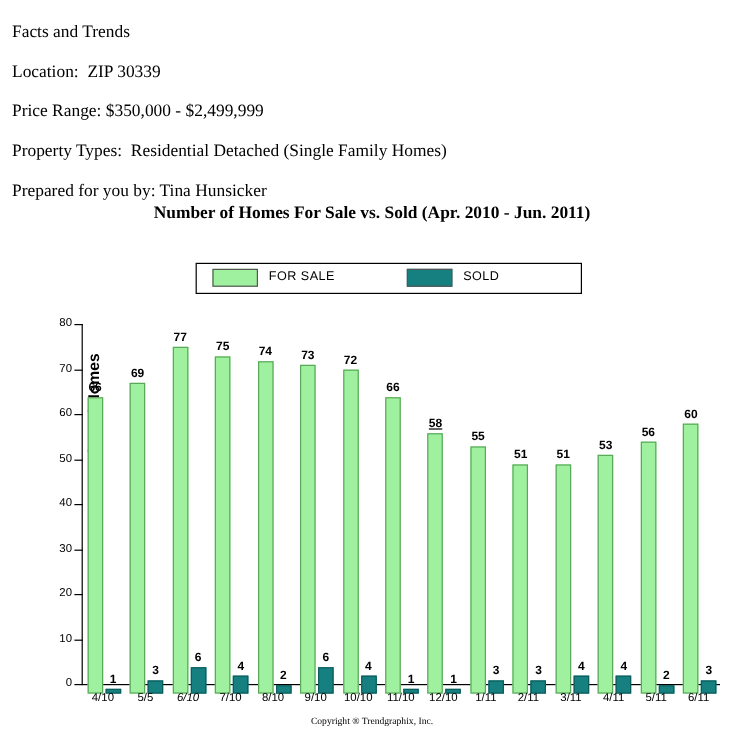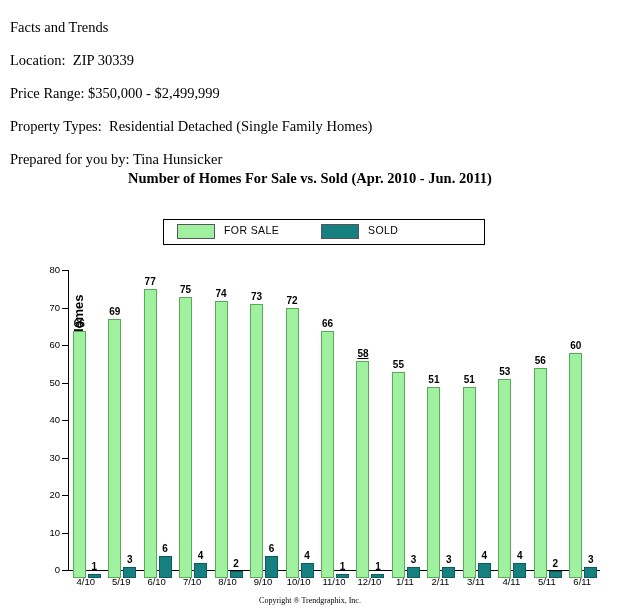--- a/index.html
+++ b/index.html
@@ -69,21 +69,21 @@
     box-sizing: border-box;
   }
   .legend-label {
     margin-left: 9px;
     font-family: "Liberation Sans", sans-serif;
     font-size: 10.5px;
     letter-spacing: 0.4px;
     color: #000;
   }
   #legend-forsale { left: 13px; }
-  #legend-sold { left: 157px; }
+  #legend-sold { left: 175px; }
 
   
   #plot-wrap {
     position: absolute;
     left: 0;
     top: 258px;
     width: 620px;
     height: 358px;
   }
   
@@ -240,28 +240,28 @@
         <div class="bar sold" style="left: 19.7333px; width: 13px; height: 3.75px; background: rgb(22, 127, 127);"></div>
         <div class="bar-value" style="left: 13.2333px; bottom: 5.75px;">1</div>
       </div>
       <div class="xtick-label" style="left: -2.26667px;">4/10</div>
       <div class="group" style="left: 35.4667px; width: 35.4667px;">
         <div class="bar forsale" style="left: 4.73333px; width: 13px; height: 258.75px; background: rgb(159, 240, 159);"></div>
         <div class="bar-value" style="left: -1.76667px; bottom: 260.75px;">69</div>
         <div class="bar sold" style="left: 19.7333px; width: 13px; height: 11.25px; background: rgb(22, 127, 127);"></div>
         <div class="bar-value" style="left: 13.2333px; bottom: 13.25px;">3</div>
       </div>
-      <div class="xtick-label" style="left: 33.2px;">5/19</div>
+      <div class="xtick-label" style="left: 33.2px;">5/5</div>
       <div class="group" style="left: 70.9333px; width: 35.4667px;">
         <div class="bar forsale" style="left: 4.73333px; width: 13px; height: 288.75px; background: rgb(159, 240, 159);"></div>
         <div class="bar-value" style="left: -1.76667px; bottom: 290.75px;">77</div>
         <div class="bar sold" style="left: 19.7333px; width: 13px; height: 22.5px; background: rgb(22, 127, 127);"></div>
         <div class="bar-value" style="left: 13.2333px; bottom: 24.5px;">6</div>
       </div>
-      <div class="xtick-label" style="left: 68.6667px;">6/10</div>
+      <div class="xtick-label" style="left: 68.6667px; font-style: italic;">6/10</div>
       <div class="group" style="left: 106.4px; width: 35.4667px;">
         <div class="bar forsale" style="left: 4.73333px; width: 13px; height: 281.25px; background: rgb(159, 240, 159);"></div>
         <div class="bar-value" style="left: -1.76667px; bottom: 283.25px;">75</div>
         <div class="bar sold" style="left: 19.7333px; width: 13px; height: 15px; background: rgb(22, 127, 127);"></div>
         <div class="bar-value" style="left: 13.2333px; bottom: 17px;">4</div>
       </div>
       <div class="xtick-label" style="left: 104.133px;">7/10</div>
       <div class="group" style="left: 141.867px; width: 35.4667px;">
         <div class="bar forsale" style="left: 4.73333px; width: 13px; height: 277.5px; background: rgb(159, 240, 159);"></div>
         <div class="bar-value" style="left: -1.76667px; bottom: 279.5px;">74</div>

